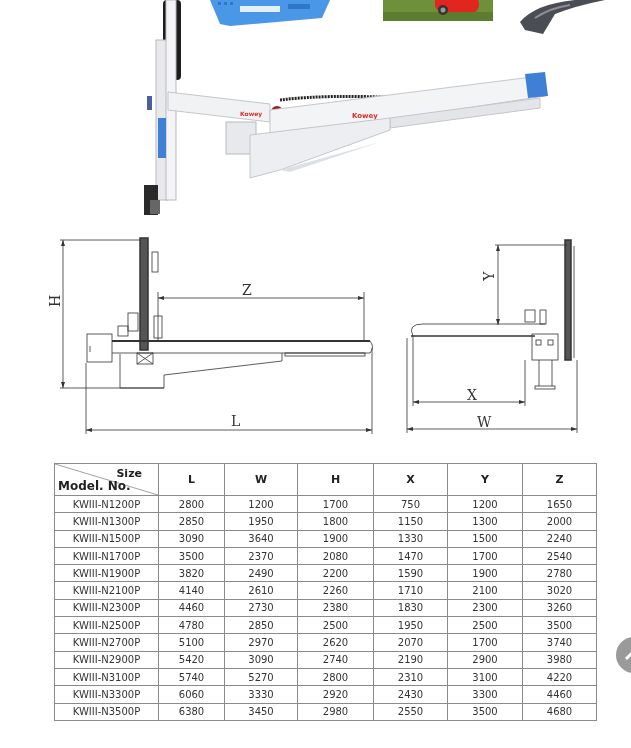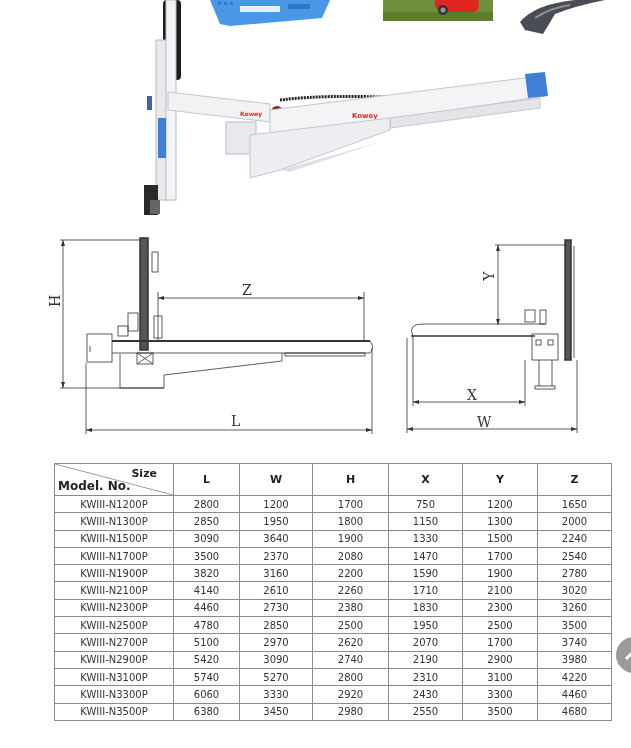--- a/index.html
+++ b/index.html
@@ -159,21 +159,21 @@
       <polygon points="182,199 176,197 176,201"></polygon>
   </g>
 </svg>
 <span class="dim-label" style="left:484px;top:268px;transform:rotate(-90deg);">Y</span>
 <span class="dim-label" style="left:467px;top:387px;">X</span>
 <span class="dim-label" style="left:477px;top:414px;">W</span>
 
 <table class="spec">
   <thead>
     <tr>
-      <th class="corner" style="width:103px;padding-left:15px;">
+      <th class="corner" style="width:103px;">
         <svg class="corner-line" viewBox="0 0 103 31" preserveAspectRatio="none">
             <line x1="0" y1="0" x2="103" y2="31" stroke="#8a8a8a" stroke-width="0.8"></line>
           </svg>
         <span class="corner-size">Size</span>
         <span class="corner-model">Model. No.</span>
       </th>
       <th style="width:65px;">L</th>
       <th style="width:72px;">W</th>
       <th style="width:75px;">H</th>
       <th style="width:73px;">X</th>
@@ -214,21 +214,21 @@
         <td>3500</td>
         <td>2370</td>
         <td>2080</td>
         <td>1470</td>
         <td>1700</td>
         <td>2540</td>
       </tr>
       <tr>
         <td>KWIII-N1900P</td>
         <td>3820</td>
-        <td>3160</td>
+        <td>2490</td>
         <td>2200</td>
         <td>1590</td>
         <td>1900</td>
         <td>2780</td>
       </tr>
       <tr>
         <td>KWIII-N2100P</td>
         <td>4140</td>
         <td>2610</td>
         <td>2260</td>

